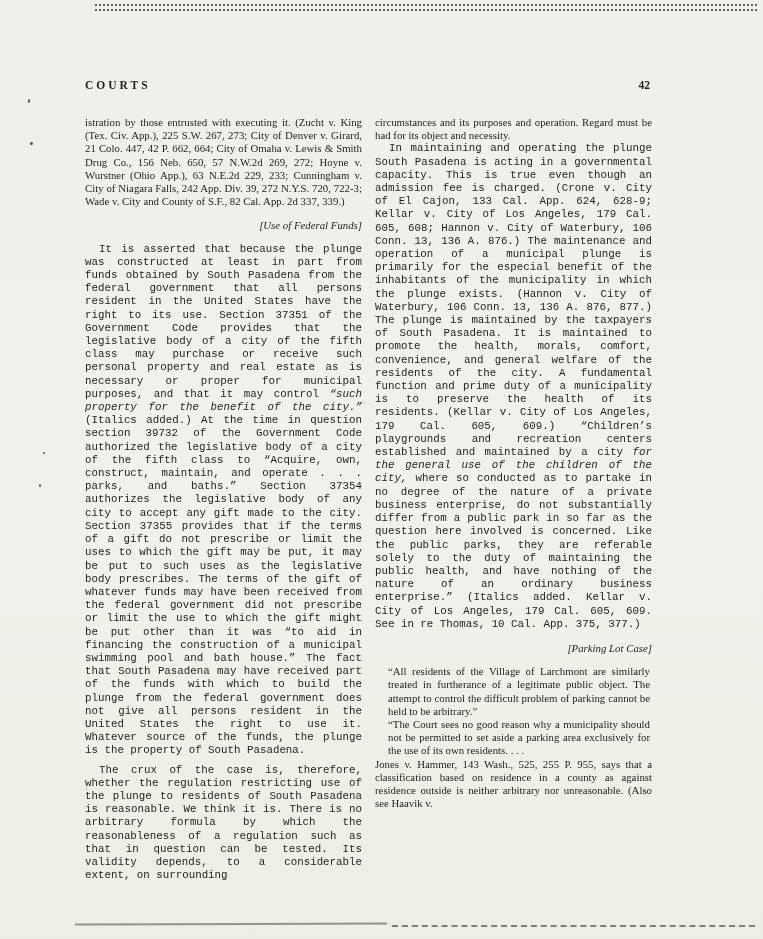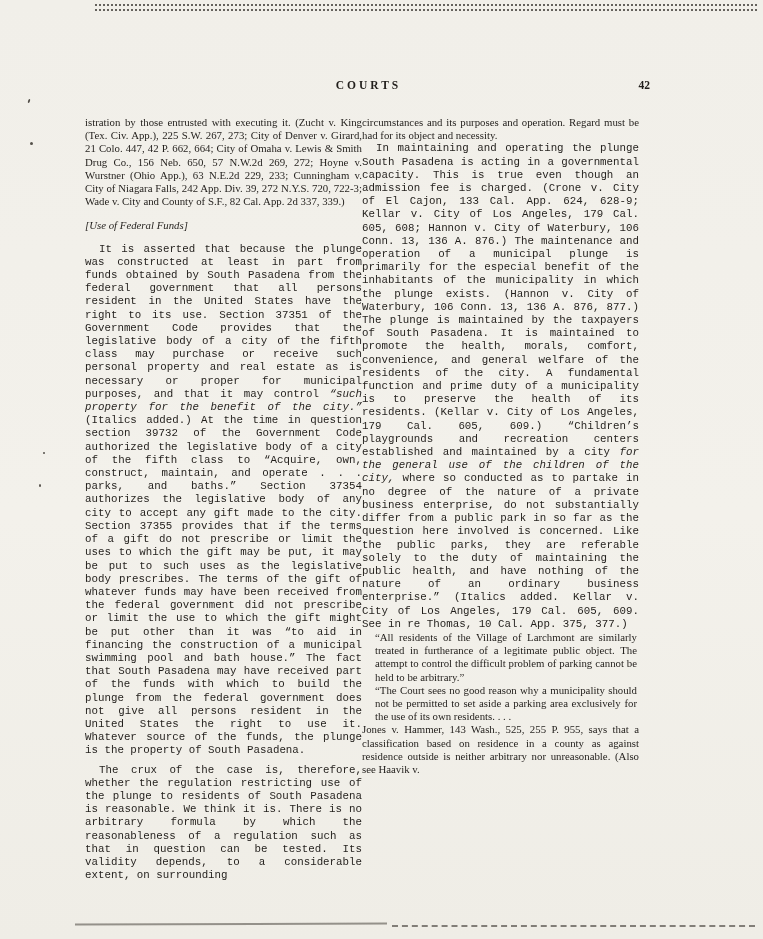--- a/index.html
+++ b/index.html
@@ -23,38 +23,38 @@
   .bottom-line-left { position: absolute; left: 75px; width: 312px; top: 923px; height: 0; border-top: 2px solid #6e6a63; opacity: .7; transform: rotate(-0.2deg); }
   .bottom-line-right { position: absolute; left: 392px; right: 8px; top: 925px; height: 0; border-top: 2px dashed #5e5a54; opacity: .75; }
   .speck { position: absolute; background: #55514b; border-radius: 50%; }
   .speck.s1 { left: 28px; top: 99px; width: 2px; height: 4px; transform: rotate(20deg); }
   .speck.s2 { left: 30px; top: 142px; width: 3px; height: 3px; }
   .speck.s3 { left: 39px; top: 484px; width: 2px; height: 3px; }
   .speck.s4 { left: 43px; top: 452px; width: 2px; height: 2px; }
 
   .header { position: absolute; top: 79px; left: 85px; width: 567px; height: 16px; }
   .header .title {
-    display: block; text-align: center;
+    display: block; text-align: left;
     font-size: 11.5px; font-weight: bold; letter-spacing: 3px;
   }
   .header .pagenum {
     position: absolute; right: 2px; top: 0;
     font-size: 11.5px; font-weight: bold;
   }
 
   .content {
     position: absolute; top: 116px; left: 85px; width: 567px;
-    display: flex; 
+    display: flex; gap: 13px;
   }
   .col { width: 277px; font-size: 10.8px; line-height: 13.2px; }
   .col p { margin: 0; text-align: justify; }
   p.indent { text-indent: 14px; font-family: Liberation Mono, monospace; }
   p.gap-top { margin-top: 6px !important; }
   p.heading {
-    font-style: italic; text-align: left;
+    font-style: italic; text-align: right;
     margin: 11px 0 10px 0 !important;
   }
   p.quote { margin-left: 13px !important; margin-right: 2px !important; }
 </style>
 </head>
 <body>
 
 <div class="page">
 
   <div class="dots-row r1"></div>
@@ -74,20 +74,21 @@
     <div class="col">
       <p>istration by those entrusted with executing it. (Zucht v. King (Tex. Civ. App.), 225 S.W. 267, 273; City of Denver v. Girard, 21 Colo. 447, 42 P. 662, 664; City of Omaha v. Lewis &amp; Smith Drug Co., 156 Neb. 650, 57 N.W.2d 269, 272; Hoyne v. Wurstner (Ohio App.), 63 N.E.2d 229, 233; Cunningham v. City of Niagara Falls, 242 App. Div. 39, 272 N.Y.S. 720, 722-3; Wade v. City and County of S.F., 82 Cal. App. 2d 337, 339.)</p>
       <p class="heading">[Use of Federal Funds]</p>
       <p class="indent"><span>It is asserted that because the plunge was constructed at least in part from funds obtained by South Pasadena from the federal government that all persons resident in the United States have the right to its use.  Section 37351 of the Government Code provides that the legislative body of a city of the fifth class may purchase or receive such personal property and real estate as is necessary or proper for municipal purposes, and that it may control </span><span style="font-style: italic;">“such property for the benefit of the city.”</span><span>  (Italics added.)  At the time in question section 39732 of the Government Code authorized the legislative body of a city of the fifth class to “Acquire, own, construct, maintain, and operate . . . parks, and baths.” Section 37354 authorizes the legislative body of any city to accept any gift made to the city. Section 37355 provides that if the terms of a gift do not prescribe or limit the uses to which the gift may be put, it may be put to such uses as the legislative body prescribes. The terms of the gift of whatever funds may have been received from the federal government did not prescribe or limit the use to which the gift might be put other than it was “to aid in financing the construction of a municipal swimming pool and bath house.” The fact that South Pasadena may have received part of the funds with which to build the plunge from the federal government does not give all persons resident in the United States the right to use it. Whatever source of the funds, the plunge is the property of South Pasadena.</span></p>
       <p class="indent gap-top">The crux of the case is, therefore, whether the regulation restricting use of the plunge to residents of South Pasadena is reasonable. We think it is. There is no arbitrary formula by which the reasonableness of a regulation such as that in question can be tested. Its validity depends, to a considerable extent, on surrounding</p>
     </div>
 
     <div class="col">
       <p>circumstances and its purposes and operation. Regard must be had for its object and necessity.</p>
       <p class="indent"><span>In maintaining and operating the plunge South Pasadena is acting in a governmental capacity. This is true even though an admission fee is charged.  (Crone v. City of El Cajon, 133 Cal. App. 624, 628-9; Kellar v. City of Los Angeles, 179 Cal. 605, 608; Hannon v. City of Waterbury, 106 Conn. 13, 136 A. 876.)  The maintenance and operation of a municipal plunge is primarily for the especial benefit of the inhabitants of the municipality in which the plunge exists.  (Hannon v. City of Waterbury, 106 Conn. 13, 136 A. 876, 877.)  The plunge is maintained by the taxpayers of South Pasadena.  It is maintained to promote the health, morals, comfort, convenience, and general welfare of the residents of the city. A fundamental function and prime duty of a municipality is to preserve the health of its residents.  (Kellar v. City of Los Angeles, 179 Cal. 605, 609.)  “Children’s playgrounds and recreation centers established and maintained by a city </span><span style="font-style: italic;">for the general use of the children of the city,</span><span> where so conducted as to partake in no degree of the nature of a private business enterprise, do not substantially differ from a public park in so far as the question here involved is concerned.  Like the public parks, they are referable solely to the duty of maintaining the public health, and have nothing of the nature of an ordinary business enterprise.”  (Italics added. Kellar v. City of Los Angeles, 179 Cal. 605, 609. See in re Thomas, 10 Cal. App. 375, 377.)</span></p>
+      <p class="heading">[Parking Lot Case]</p>
       <p class="quote">“All residents of the Village of Larchmont are similarly treated in furtherance of a legitimate public object. The attempt to control the difficult problem of parking cannot be held to be arbitrary.”</p>
       <p class="quote">“The Court sees no good reason why a municipality should not be permitted to set aside a parking area exclusively for the use of its own residents. . . .</p>
       <p>Jones v. Hammer, 143 Wash., 525, 255 P. 955, says that a classification based on residence in a county as against residence outside is neither arbitrary nor unreasonable.  (Also see Haavik v.</p>
     </div>
 
   </div>
 
   <div class="bottom-line-left"></div>
   <div class="bottom-line-right"></div>
 

